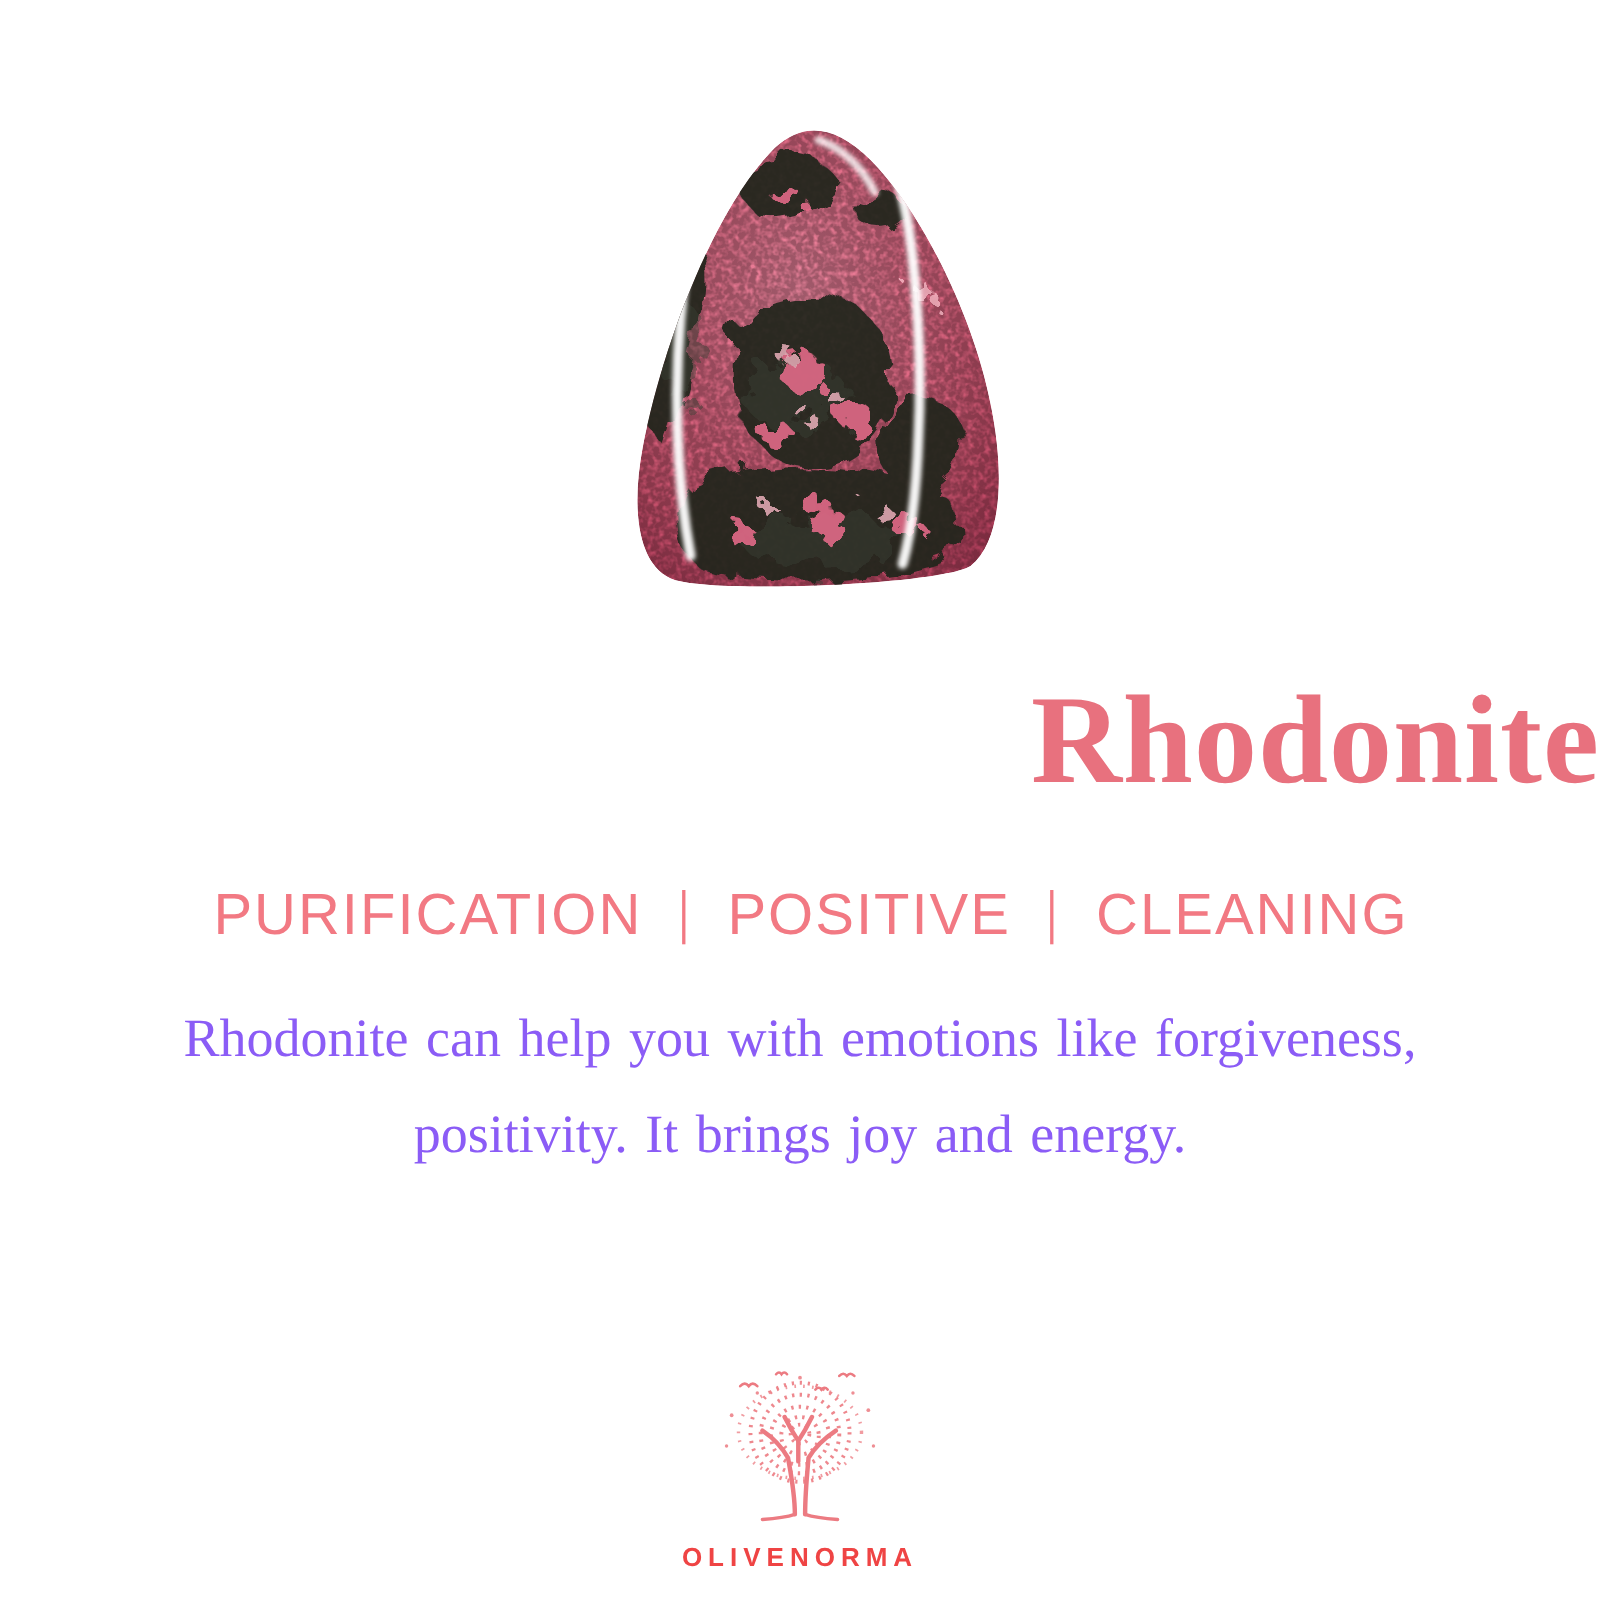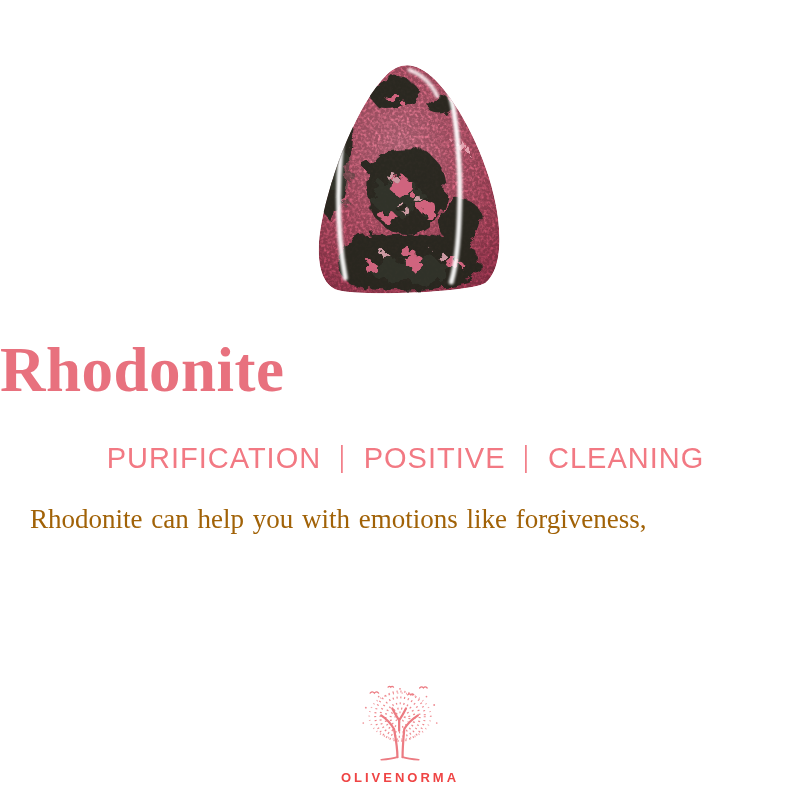--- a/index.html
+++ b/index.html
@@ -15,21 +15,21 @@
   .stone-wrap {
     position:absolute;
     top:56px; left:50%;
     width:210px; height:240px;
     transform:translateX(-47%);
   }
   .stone-wrap svg { display:block; width:100%; height:100%; }
   .title {
     position:absolute;
     top:334px; left:0; right:0;
-    text-align:left;
+    text-align:right;
     font-family:"Liberation Serif", serif;
     font-weight:700;
     font-size:63px;
     line-height:72px;
     color:#e8717e;
     letter-spacing:0.5px;
   }
   .subtitle {
     position:absolute;
     top:441px; left:0; right:0;
@@ -45,25 +45,25 @@
   .subtitle .sep {
     display:inline-block;
     margin:0 17px;
     font-weight:300;
     transform:scaleX(.7);
     position:relative; top:-1px;
   }
   .description {
     position:absolute;
     top:496px; left:30px; right:30px;
-    text-align:left;
+    text-align:center;
     font-family:"Liberation Serif", serif;
     font-size:27px;
     line-height:47.5px;
-    color:#a16207;
+    color:#8b5cf6;
     word-spacing:2px;
   }
   .logo {
     position:absolute;
     top:682px; left:0; right:0;
     text-align:center;
   }
   .logo .tree { display:inline-block; width:100px; height:82px; }
   .brand {
     margin-top:2px;
@@ -159,20 +159,21 @@
   </div>
 
   <h1 class="title">Rhodonite</h1>
 
   <div class="subtitle">
     <span>PURIFICATION</span><span class="sep">|</span><span>POSITIVE</span><span class="sep">|</span><span>CLEANING</span>
   </div>
 
   <div class="description">
     <div>Rhodonite can help you with emotions like forgiveness,</div>
+    <div>positivity. It brings joy and energy.</div>
   </div>
 
   <div class="logo">
     <svg class="tree" viewBox="0 0 110 96" xmlns="http://www.w3.org/2000/svg">
       <g fill="none" stroke="#ec7b82">
 
         <ellipse cx="55" cy="40" rx="36" ry="27" stroke-width="2" stroke-dasharray="1 4.2" opacity="0.75"></ellipse>
         <circle cx="55" cy="40" r="29" stroke-width="2.3" stroke-dasharray="1.3 3.4" opacity="0.9"></circle>
         <circle cx="55" cy="41" r="23" stroke-width="2.3" stroke-dasharray="1.4 3.1" opacity="0.9"></circle>
         <circle cx="55" cy="42" r="17" stroke-width="2.3" stroke-dasharray="1.4 3" opacity="0.9"></circle>

